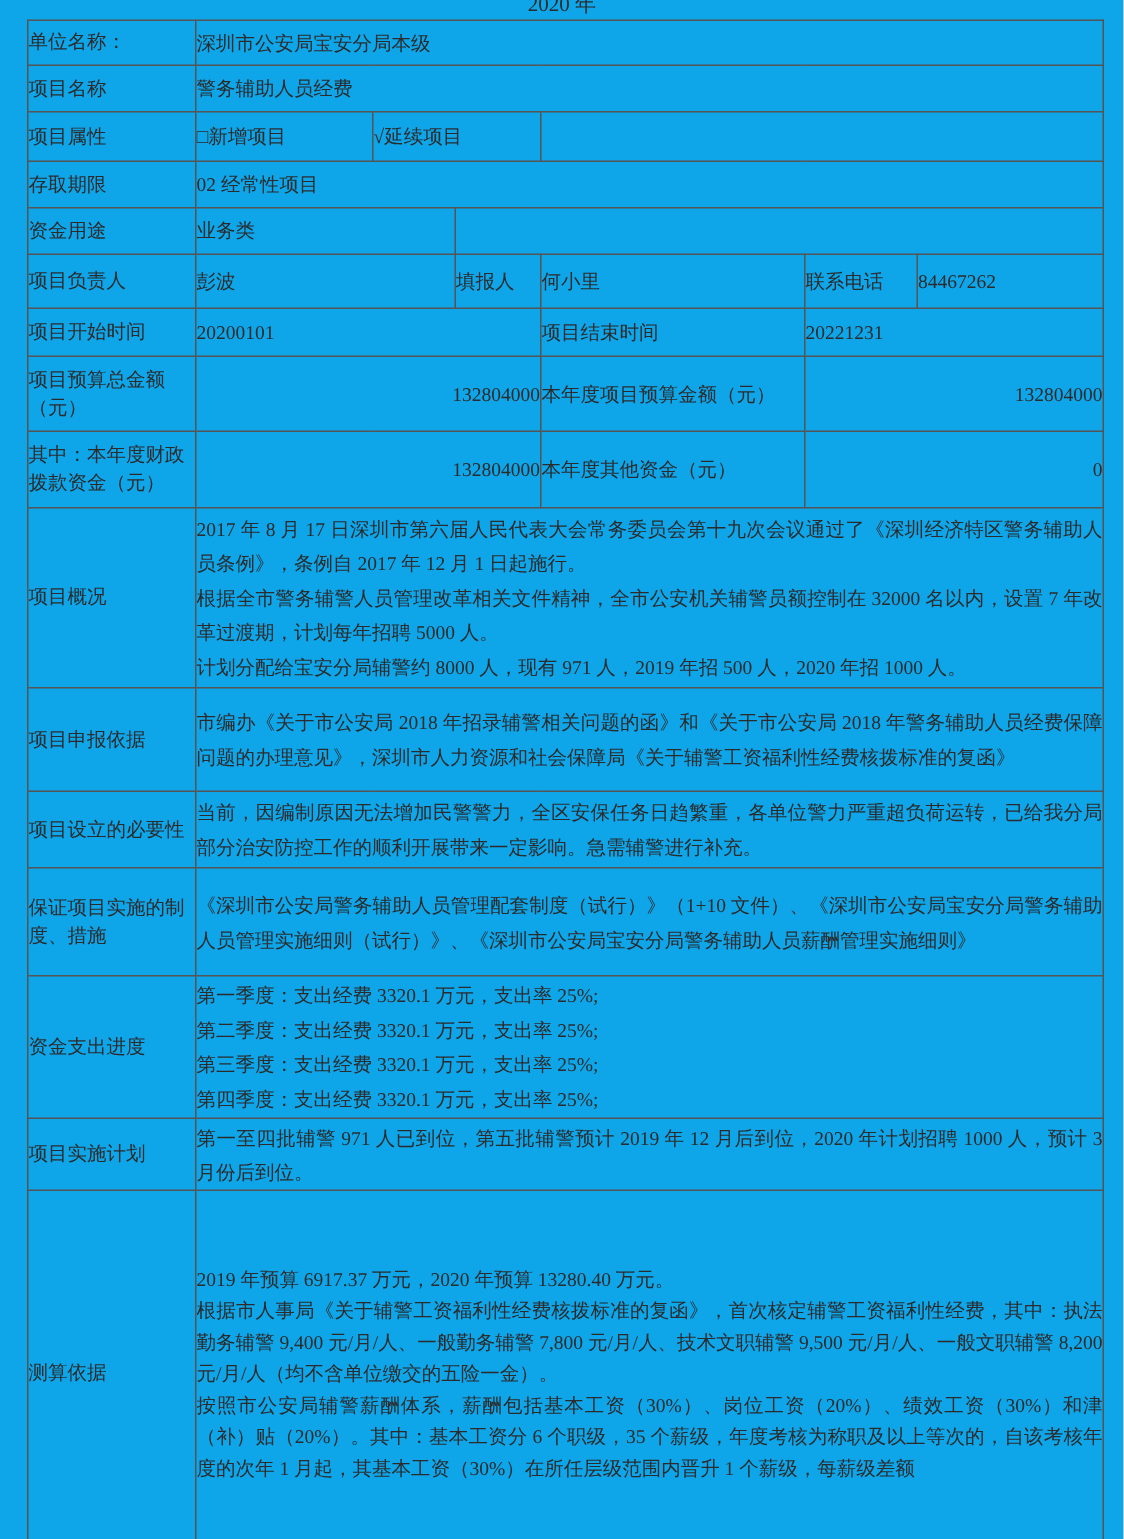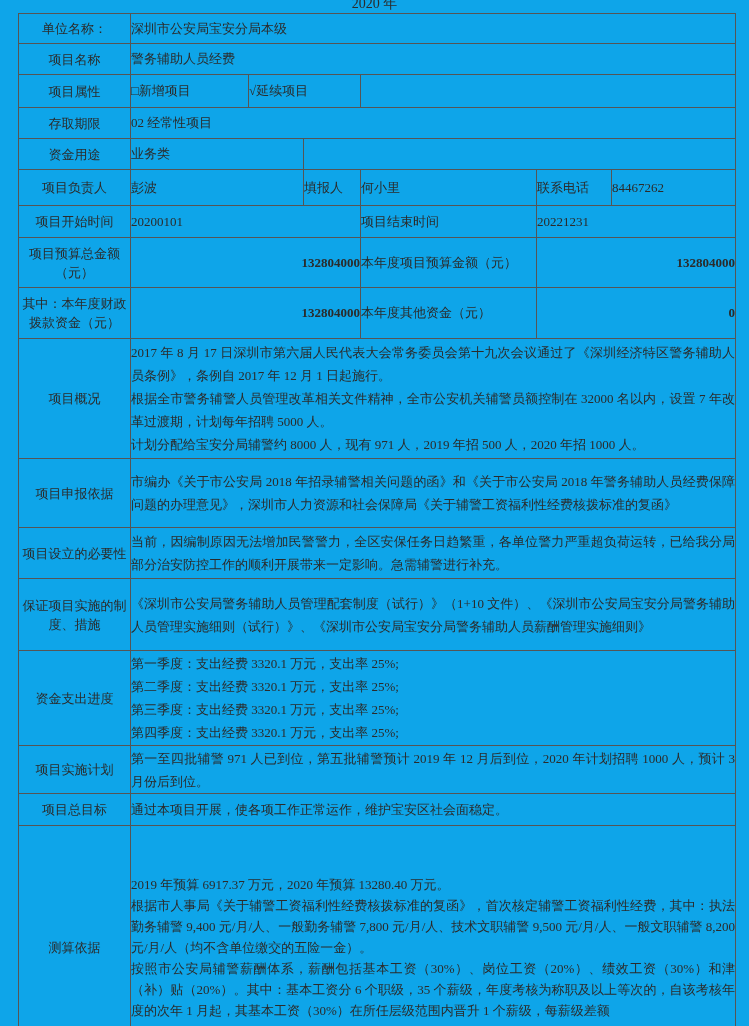--- a/index.html
+++ b/index.html
@@ -31,23 +31,23 @@
     table-layout: fixed;
   }
   table.form td {
     border: 1px solid #555555;
     vertical-align: middle;
     font-size: 13px;
     color: #2b2b2b;
     padding: 0;
     overflow: hidden;
   }
-  td.lbl  { text-align: center; padding: 2px 3px; line-height: 19px; }
+  td.lbl  { padding: 2px 3px; line-height: 19px; font-family: Liberation Mono, monospace; }
   td.ctr  { text-align: left; padding: 0 2px; }
-  td.num  { text-align: right; padding-right: 3px; font-weight: bold; }
+  td.num  { text-align: right; padding-right: 3px; }
   td.txt  {
     text-align: justify;
     padding: 3px 7px 3px 8px;
     line-height: 23px;
     white-space: pre-wrap;
     vertical-align: middle;
     margin-top: 34px;
   }
   td.txt-last { padding: 2px 7px 2px 8px; vertical-align: top; }
   .clip {
@@ -163,24 +163,20 @@
 第二季度：支出经费 3320.1 万元，支出率 25%;
 第三季度：支出经费 3320.1 万元，支出率 25%;
 第四季度：支出经费 3320.1 万元，支出率 25%;</td>
     </tr>
 
     <tr style="height:48px">
       <td class="lbl">项目实施计划</td>
       <td class="txt" colspan="6">第一至四批辅警 971 人已到位，第五批辅警预计 2019 年 12 月后到位，2020 年计划招聘 1000 人，预计 3 月份后到位。</td>
     </tr>
 
-    <tr style="height:32px">
-      <td class="lbl">项目总目标</td>
-      <td class="txt" colspan="6">通过本项目开展，使各项工作正常运作，维护宝安区社会面稳定。</td>
-    </tr>
 
 
     <tr style="height:154px">
       <td class="lbl">测算依据</td>
       <td class="txt txt-last" colspan="6">
         <div class="clip">2019 年预算 6917.37 万元，2020 年预算 13280.40 万元。
 根据市人事局《关于辅警工资福利性经费核拨标准的复函》，首次核定辅警工资福利性经费，其中：执法勤务辅警 9,400 元/月/人、一般勤务辅警 7,800 元/月/人、技术文职辅警 9,500 元/月/人、一般文职辅警 8,200 元/月/人（均不含单位缴交的五险一金）。
 按照市公安局辅警薪酬体系，薪酬包括基本工资（30%）、岗位工资（20%）、绩效工资（30%）和津（补）贴（20%）。其中：基本工资分 6 个职级，35 个薪级，年度考核为称职及以上等次的，自该考核年度的次年 1 月起，其基本工资（30%）在所任层级范围内晋升 1 个薪级，每薪级差额</div>
       </td>
     </tr>

